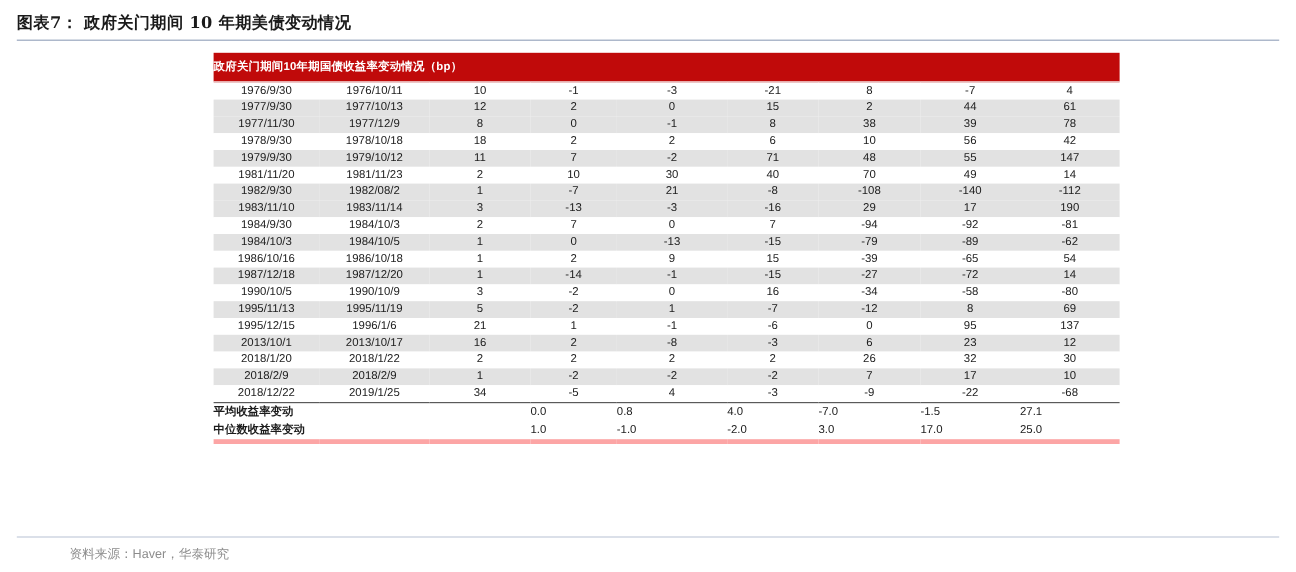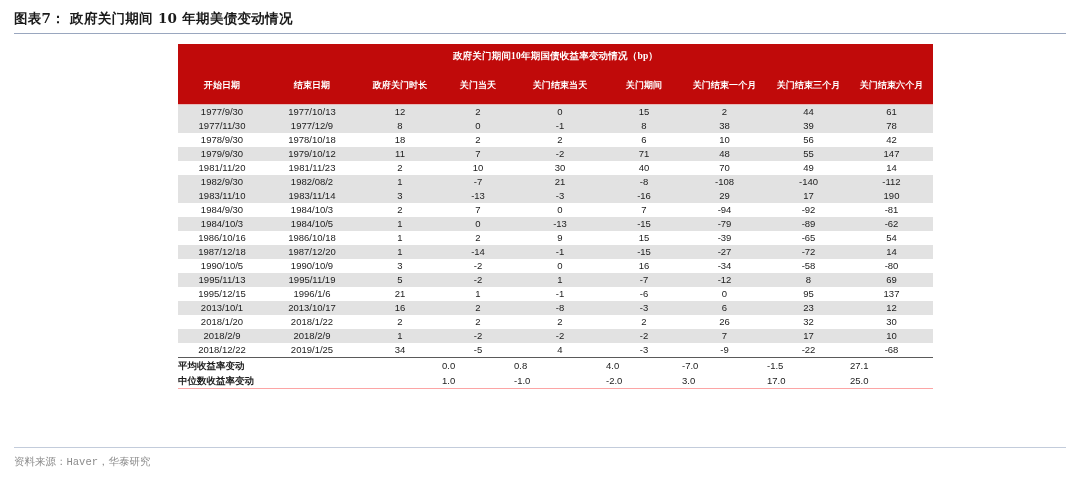--- a/index.html
+++ b/index.html
@@ -50,22 +50,21 @@
   }
   table.fin td, table.fin th {
     padding: 0;
     margin: 0;
   }
 
   
   .banner td {
     background: #c00a0a;
     color: #ffffff;
-    text-align: center;
-    font-family: Liberation Serif, serif;
+    font-family: Liberation Sans, sans-serif;
     font-weight: bold;
     font-size: 9.5px;
     height: 24px;
     vertical-align: middle;
     letter-spacing: 0.2px;
   }
   
   .colhead td {
     background: #c00a0a;
     color: #ffffff;
@@ -105,21 +104,21 @@
     text-align: left;
     height: 15px;
     line-height: 15px;
     vertical-align: middle;
     background: #ffffff;
   }
   tbody.summary-rows tr:first-child td {
     border-top: 1px solid #5a5a5a;
   }
   tbody.summary-rows tr:last-child td {
-    border-bottom: 1px solid #fca5a5;
+    border-bottom: 4px solid #fca5a5;
   }
   td.sumlabel {
     font-family: "DejaVu Serif", "Liberation Serif", serif !important;
     font-weight: bold;
     font-size: 9.5px !important;
     text-align: center;
   }
 
   
   .footer-wrap {
@@ -127,24 +126,25 @@
     left: 14px; top: 447px;
     width: 1052px;
   }
   .footer-rule {
     height: 1px;
     background: #c3ccdb;
     width: 1052px;
     margin-bottom: 7px;
   }
   .footer-text {
-    font-family: Liberation Mono, monospace;
+    font-family: Liberation Sans, sans-serif;
     font-size: 10.5px;
     color: #8c8c8c;
     white-space: nowrap;
+    margin-left: 44px;
   }
 </style>
 </head>
 <body>
 
 <div class="page">
 
   <div class="title-wrap">
     <div class="title-text">图表7： 政府关门期间 10 年期美债变动情况</div>
     <div class="title-rule"></div>
@@ -160,33 +160,33 @@
         <col style="width:92px">
         <col style="width:76px">
         <col style="width:85px">
         <col style="width:83px">
         <col style="width:83px">
       </colgroup>
       <thead>
         <tr class="banner">
           <td colspan="9">政府关门期间10年期国债收益率变动情况（bp）</td>
         </tr>
-        <tr class="colhead">
-          <td>开始日期</td>
-          <td>结束日期</td>
-          <td>政府关门时长</td>
-          <td>关门当天</td>
-          <td>关门结束当天</td>
-          <td>关门期间</td>
-          <td>关门结束一个月</td>
-          <td>关门结束三个月</td>
-          <td>关门结束六个月</td>
-        </tr>
       </thead>
       <tbody class="body-rows" id="body-rows">
+          <tr>
+            <td>1976/9/30</td>
+            <td>1976/10/11</td>
+            <td>10</td>
+            <td>-1</td>
+            <td>-3</td>
+            <td>-21</td>
+            <td>8</td>
+            <td>-7</td>
+            <td>4</td>
+          </tr>
           <tr class="odd">
             <td>1977/9/30</td>
             <td>1977/10/13</td>
             <td>12</td>
             <td>2</td>
             <td>0</td>
             <td>15</td>
             <td>2</td>
             <td>44</td>
             <td>61</td>

